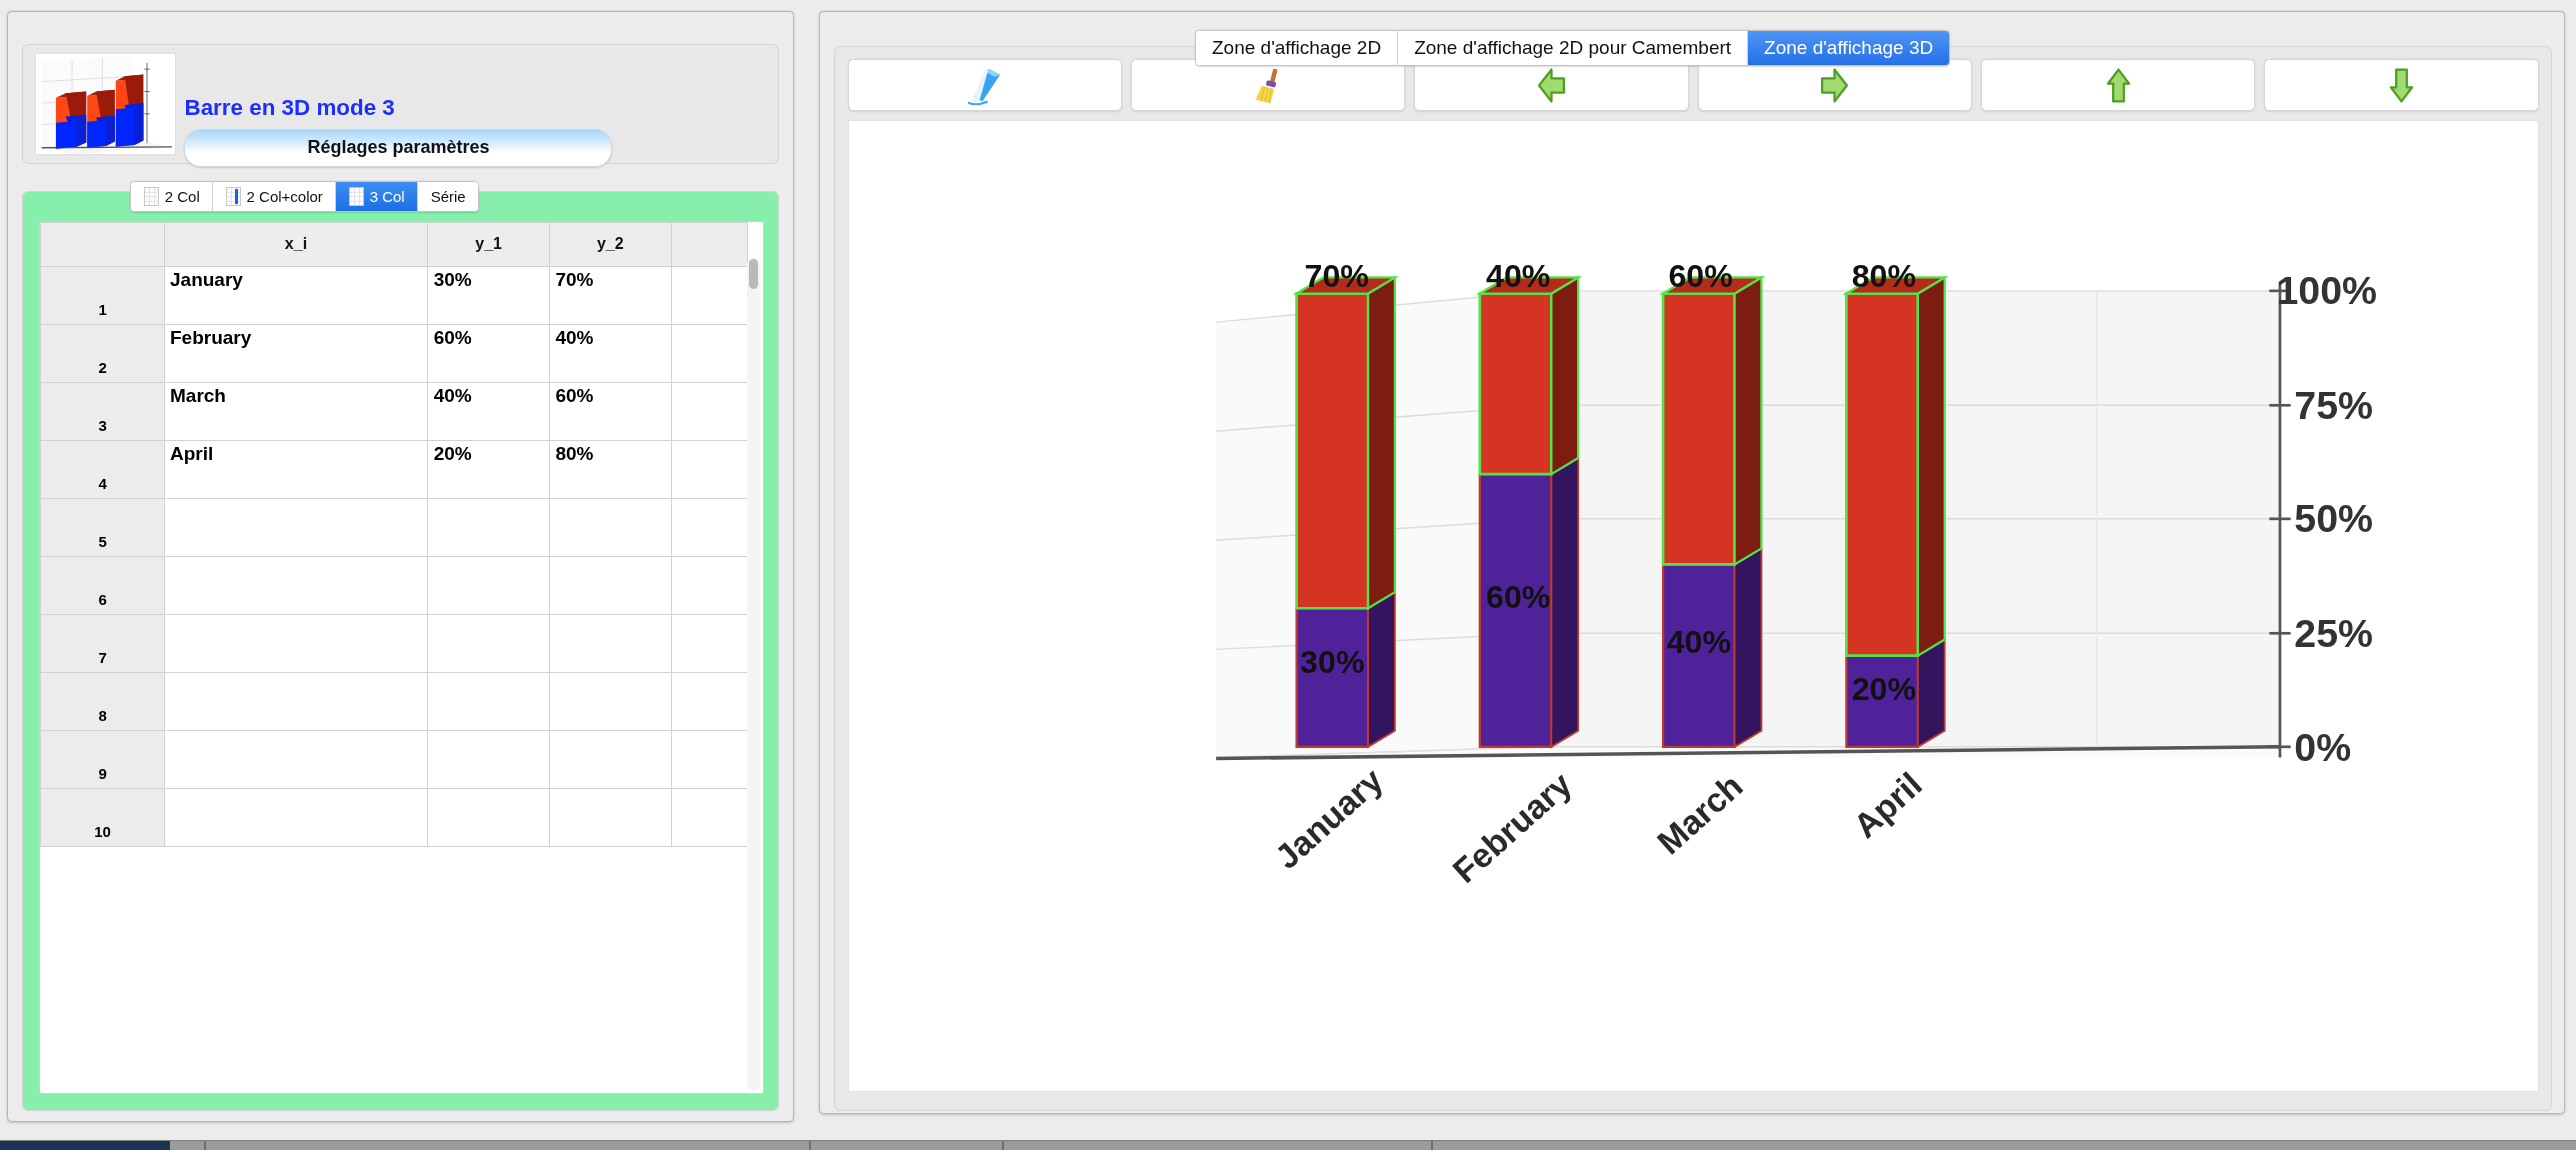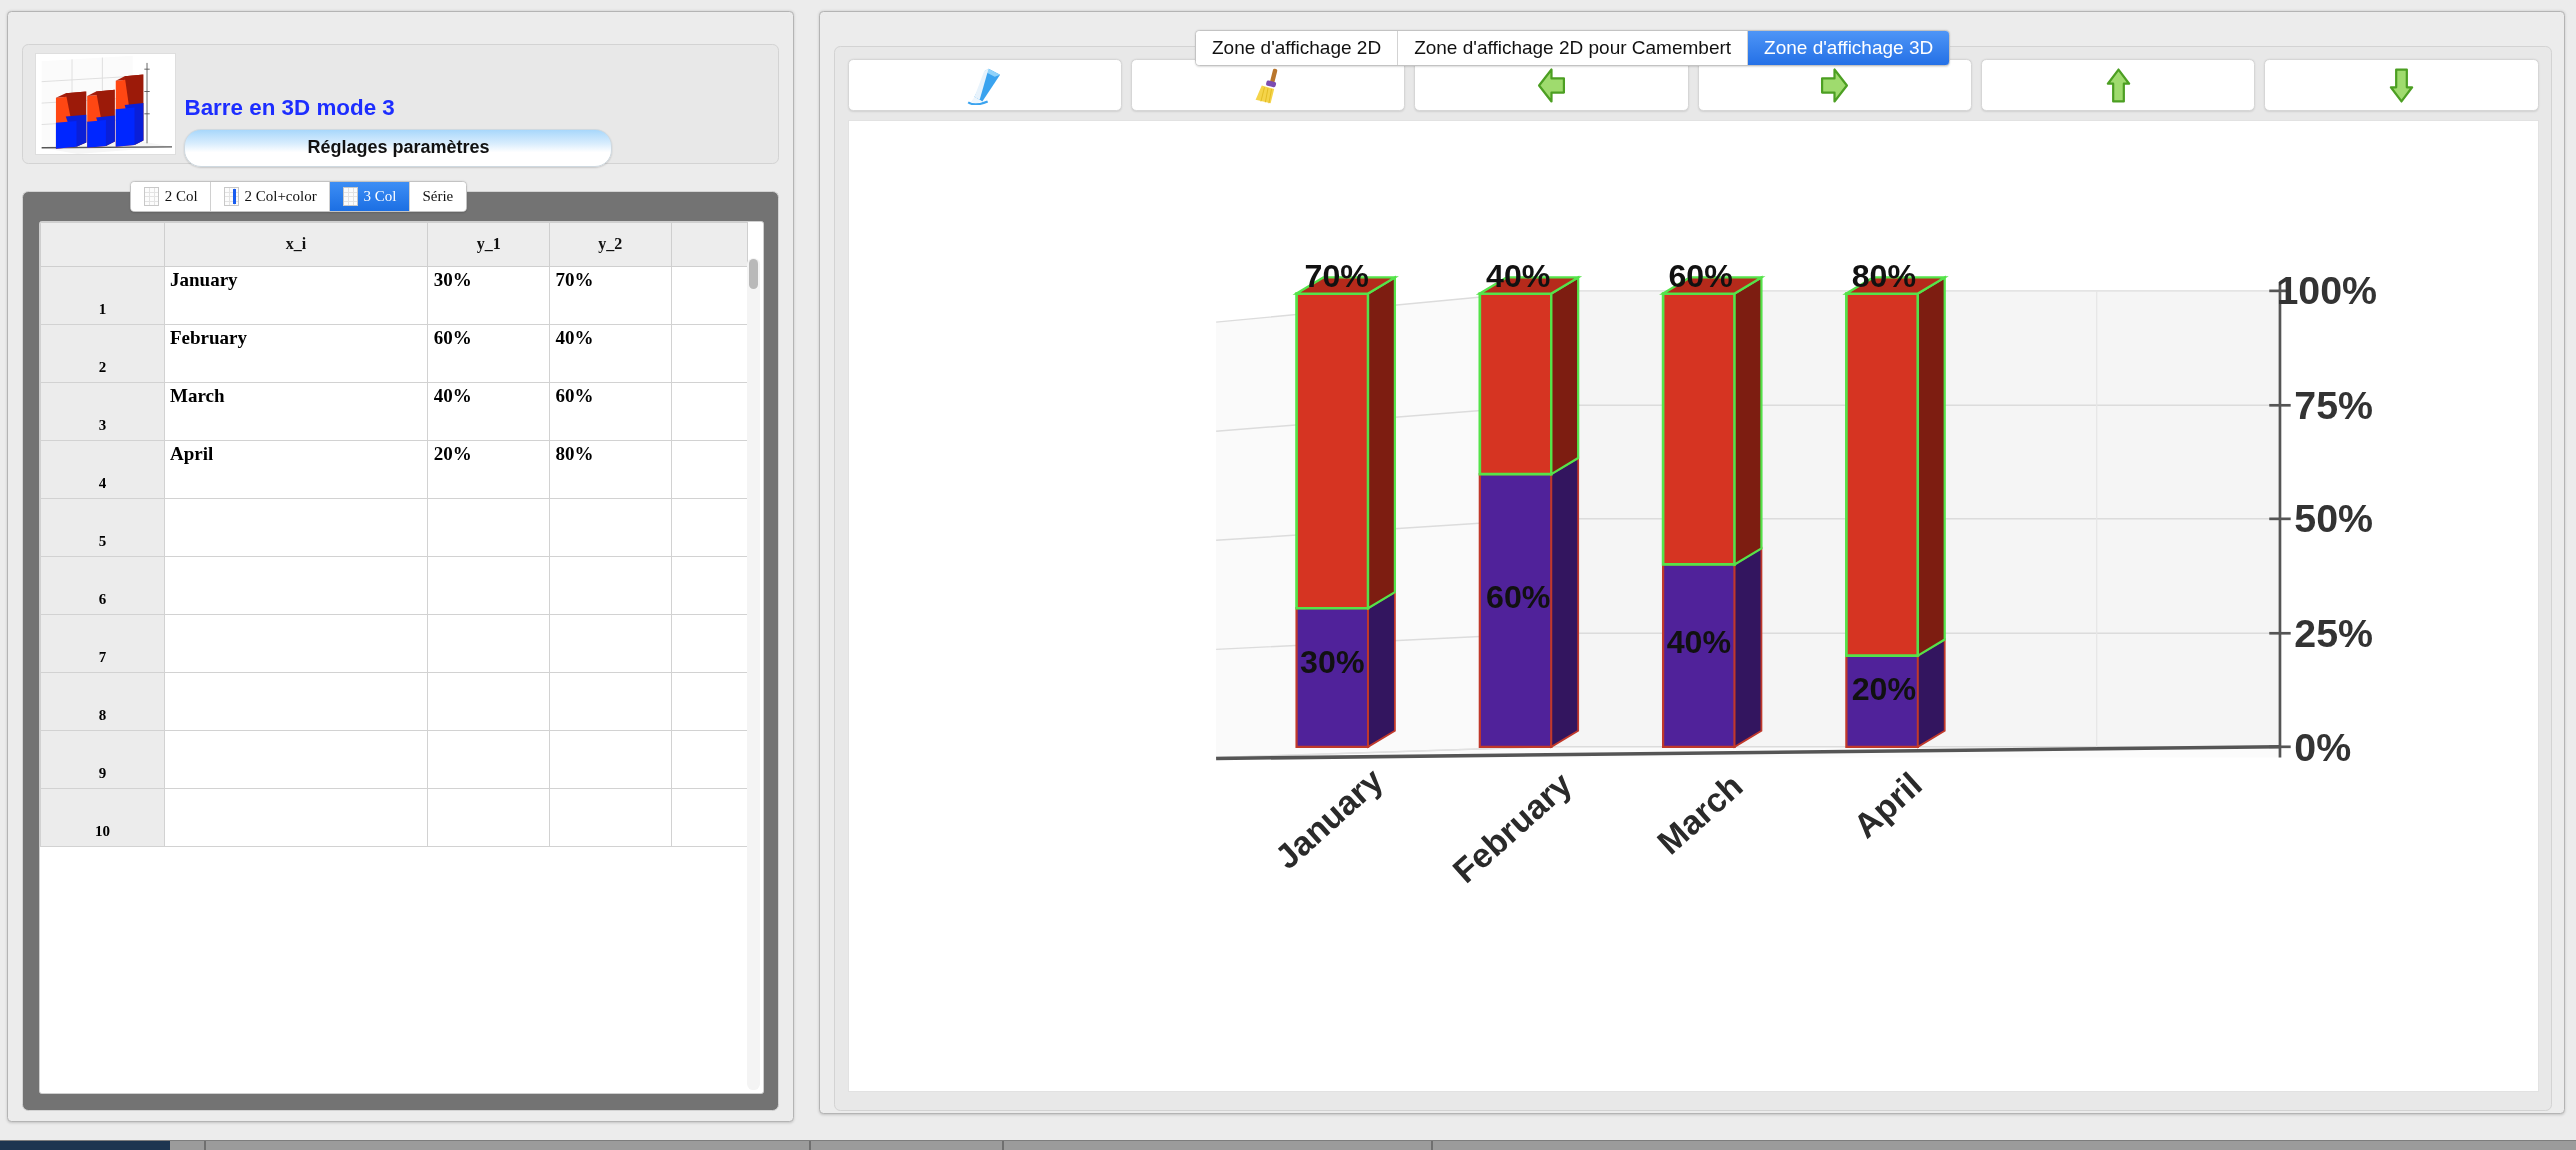--- a/index.html
+++ b/index.html
@@ -62,21 +62,21 @@
     background:linear-gradient(#a8d7fb 0%,#d9edfd 38%,#ffffff 62%,#ffffff 100%);
     border:0.9px solid #cfd9e0;border-radius:17px;
     box-shadow:0 0.9px 1.8px rgba(0,0,0,.16);
     display:flex;align-items:center;justify-content:center;
     font-size:18px;font-weight:bold;color:#111;
   }
 
   
   #table-group{
     position:absolute;left:14.3px;top:179px;width:755px;height:918px;
-    background:#737373;border:0.9px solid #d3d3d3;border-radius:6.3px;font-family:Liberation Serif, serif;
+    background:#86efac;border:0.9px solid #d3d3d3;border-radius:6.3px;
   }
   #mode-tabs{
     position:absolute;left:107px;top:-10.7px;height:29px;
     display:flex;background:#fff;border:0.9px solid #c3c3c3;border-radius:4.5px;
     box-shadow:0 0.9px 1.8px rgba(0,0,0,.14);overflow:hidden;
   }
   .mode-tab{
     display:flex;align-items:center;gap:5.4px;
     padding:0 12.5px;font-size:15px;color:#111;
     border-right:0.9px solid #d0d0d0;

